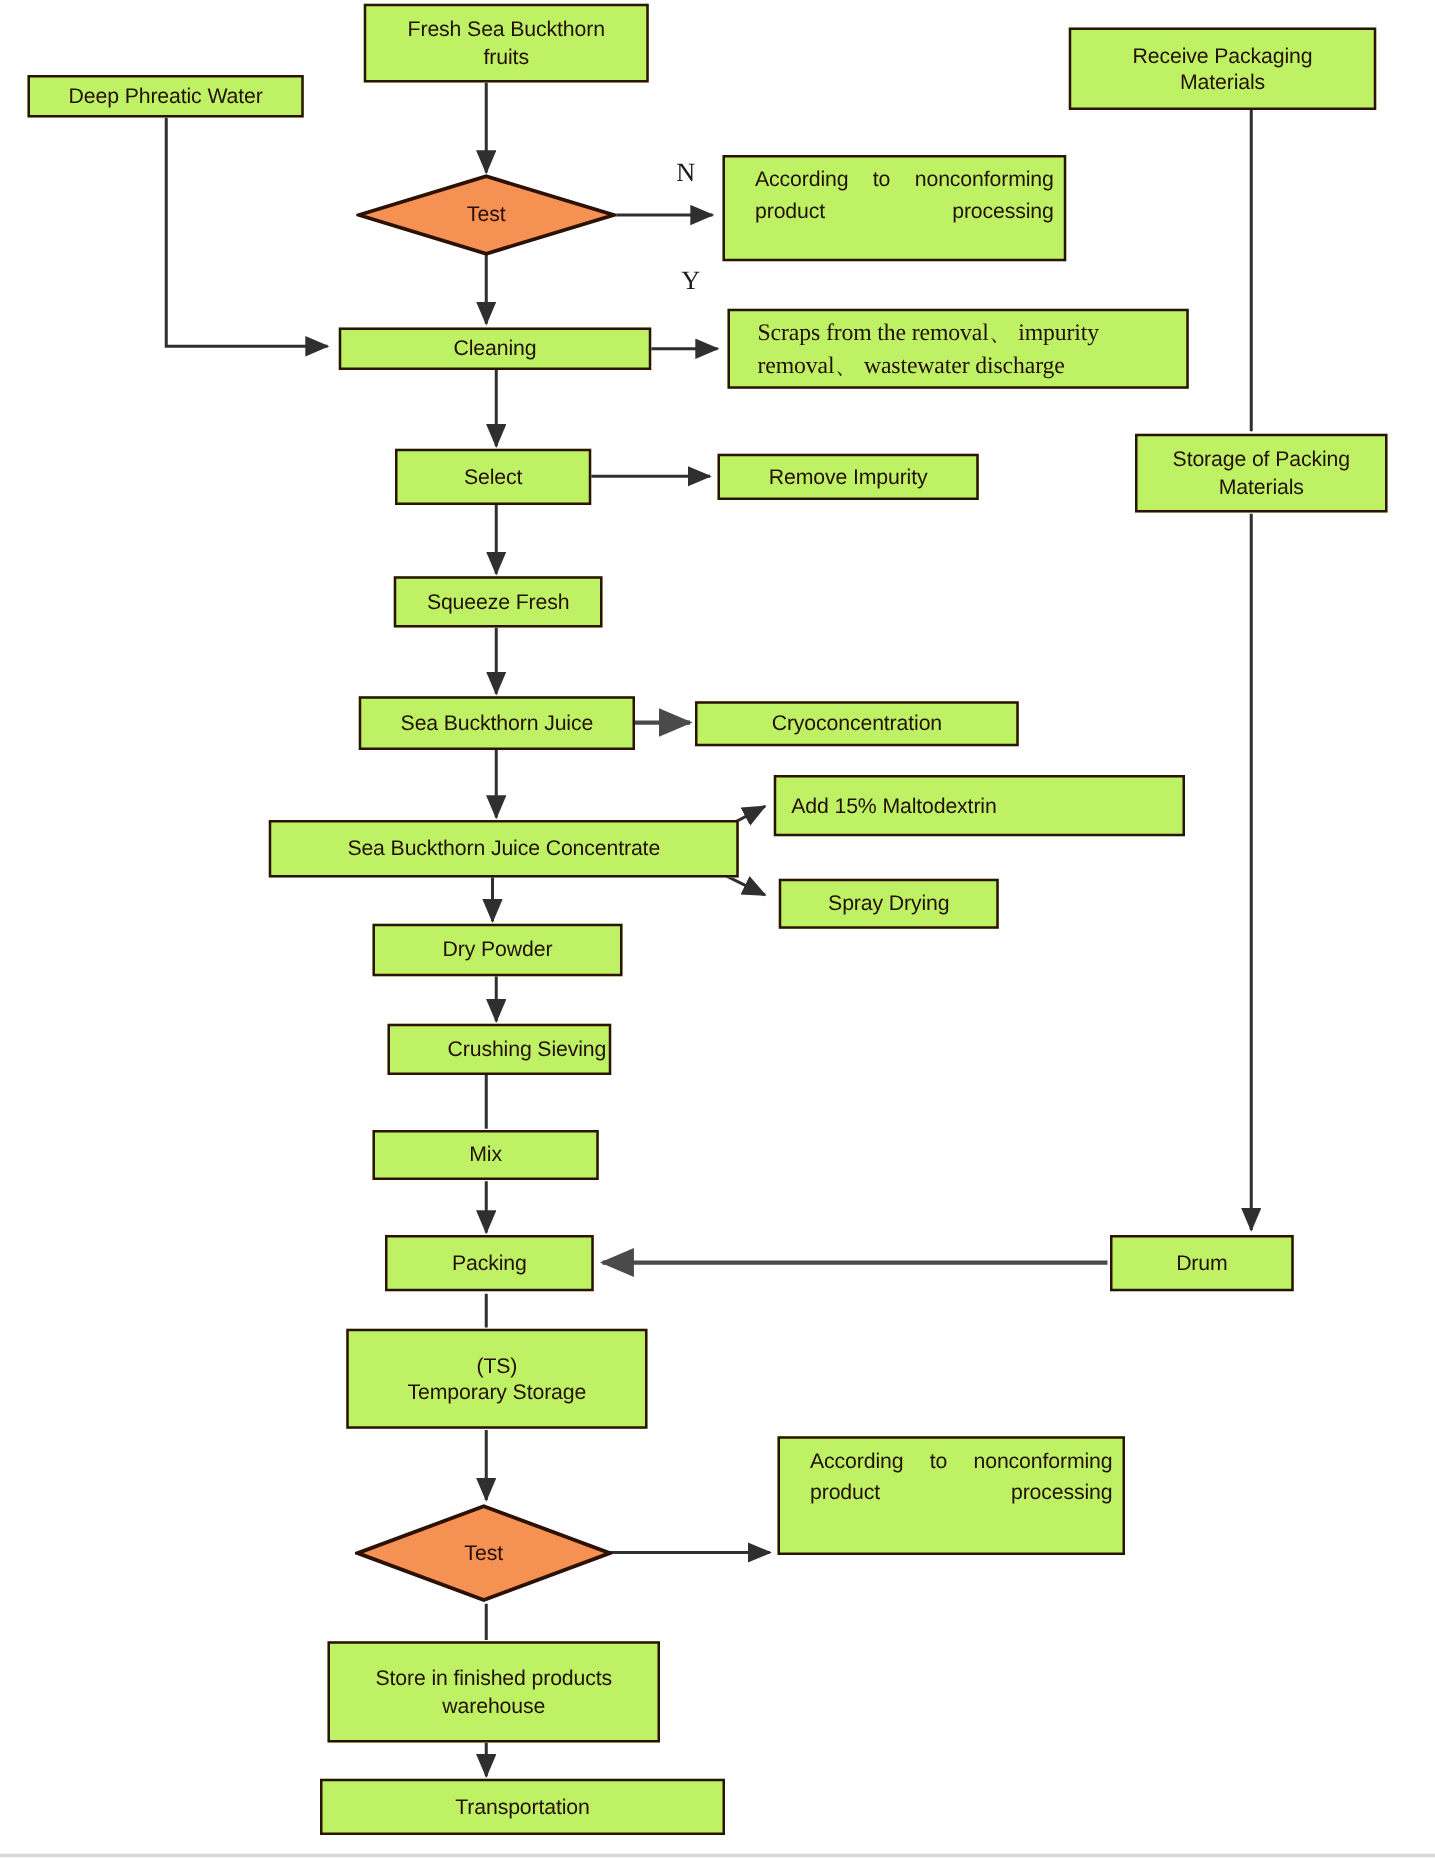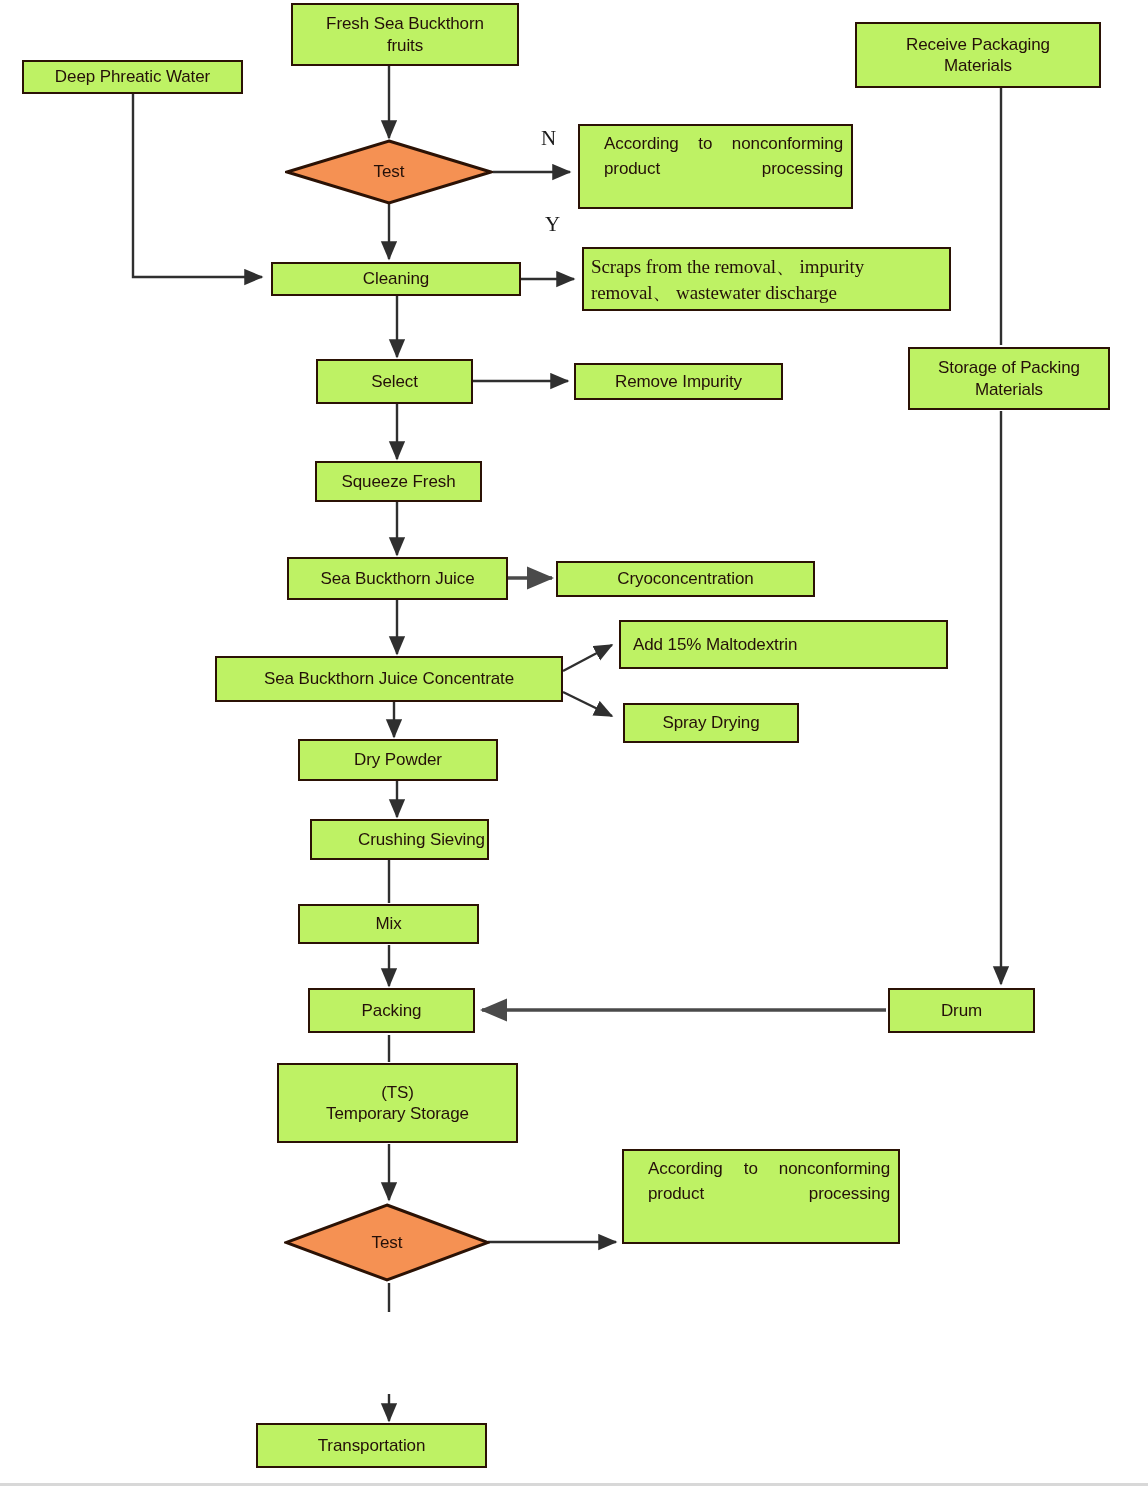--- a/index.html
+++ b/index.html
@@ -48,21 +48,21 @@
     text-align-last: justify;
     padding: 6px 8px 4px 24px;
     font-size: 17px;
     line-height: 1.45;
   }
   .node.serif {
     font-family: "Liberation Serif", serif;
     font-size: 19px;
     display: block;
     text-align: left;
-    padding: 5px 7px;
+    padding: 5px 22px;
     line-height: 1.35;
   }
   .diamond {
     position: absolute;
     z-index: 3;
   }
   .diamond svg {
     display: block;
   }
   .diamond .dlabel {
@@ -222,21 +222,21 @@
   </div>
 
   <div class="node" style="left:287px; top:557px; width:221px; height:43px;">
     <span>Sea Buckthorn Juice</span>
   </div>
 
   <div class="node" style="left:556px; top:561px; width:259px; height:36px;">
     <span>Cryoconcentration</span>
   </div>
 
-  <div class="node" style="left:215px; top:656px; width:348px; height:46px;">
+  <div class="node" style="left:215px; top:656px; width:376px; height:46px;">
     <span>Sea Buckthorn Juice Concentrate</span>
   </div>
 
   <div class="node" style="left:619px; top:620px; width:329px; height:49px; justify-content:flex-start; padding-left:12px;">
     <span>Add 15% Maltodextrin</span>
   </div>
 
   <div class="node" style="left:623px; top:703px; width:176px; height:40px;">
     <span>Spray Drying</span>
   </div>
@@ -270,19 +270,23 @@
     <svg width="206" height="79" viewBox="0 0 206 79" xmlns="http://www.w3.org/2000/svg">
       <polygon points="103,2 204,39.5 103,77 2,39.5" fill="#F59153" stroke="#2B1205" stroke-width="3"></polygon>
     </svg>
     <div class="dlabel">Test</div>
   </div>
 
   <div class="node justify" style="left:622px; top:1149px; width:278px; height:95px;">
     <span>According to nonconforming product processing</span>
   </div>
 
-
-  <div class="node" style="left:256px; top:1423px; width:231px; height:45px;">
+  <div class="node" style="left:262px; top:1313px; width:266px; height:81px; flex-direction:column;">
+    <span>Store in finished products</span>
+    <span>warehouse</span>
+  </div>
+
+  <div class="node" style="left:256px; top:1423px; width:324px; height:45px;">
     <span>Transportation</span>
   </div>
 
   <div class="bottom-rule"></div>
 </div>
 
 </body></html>

